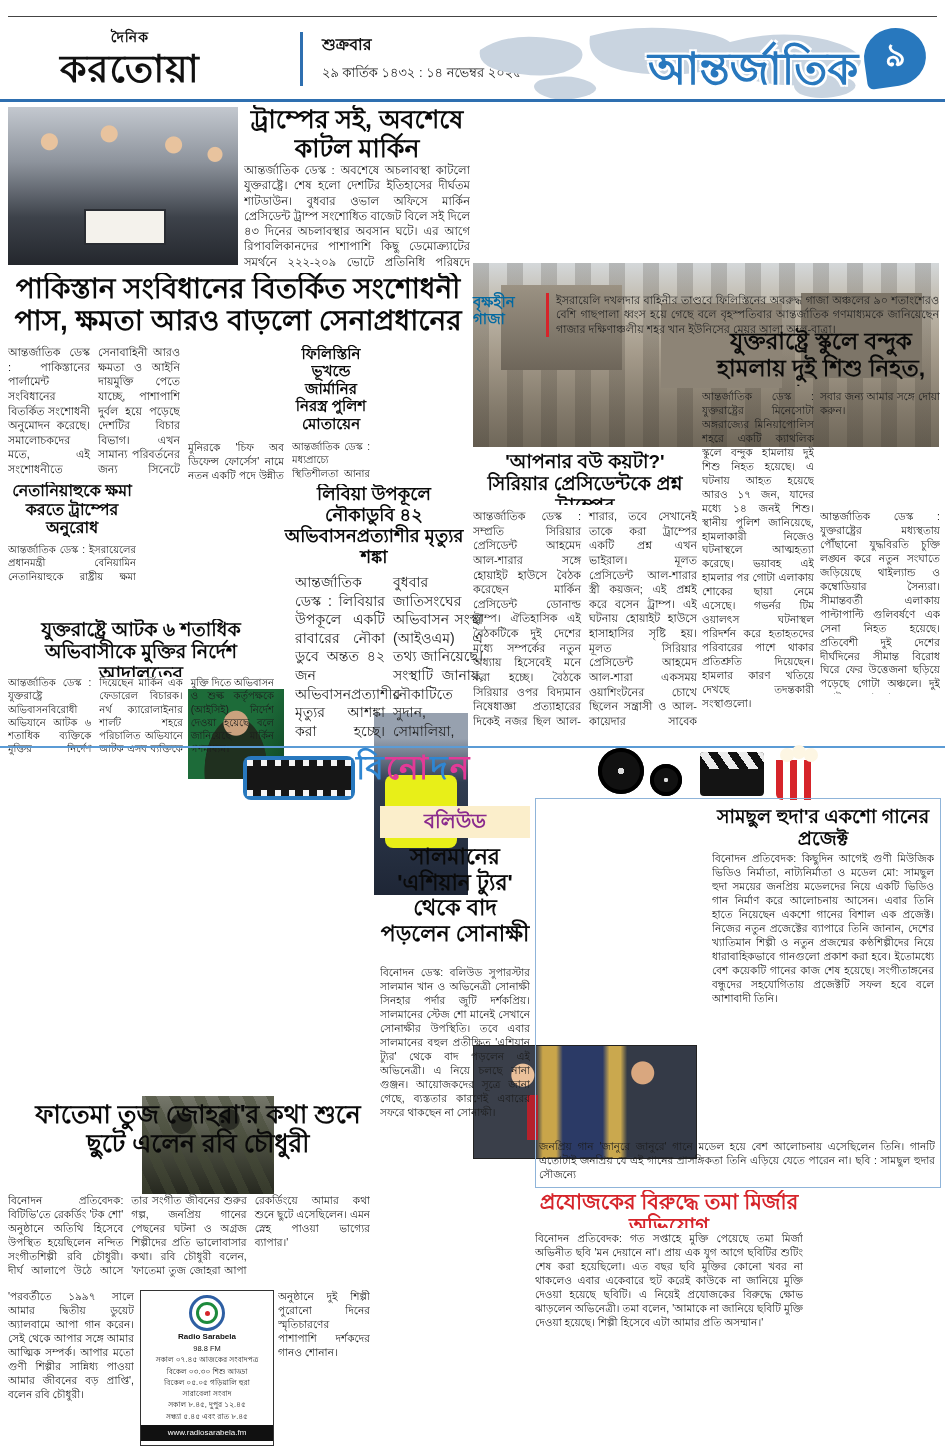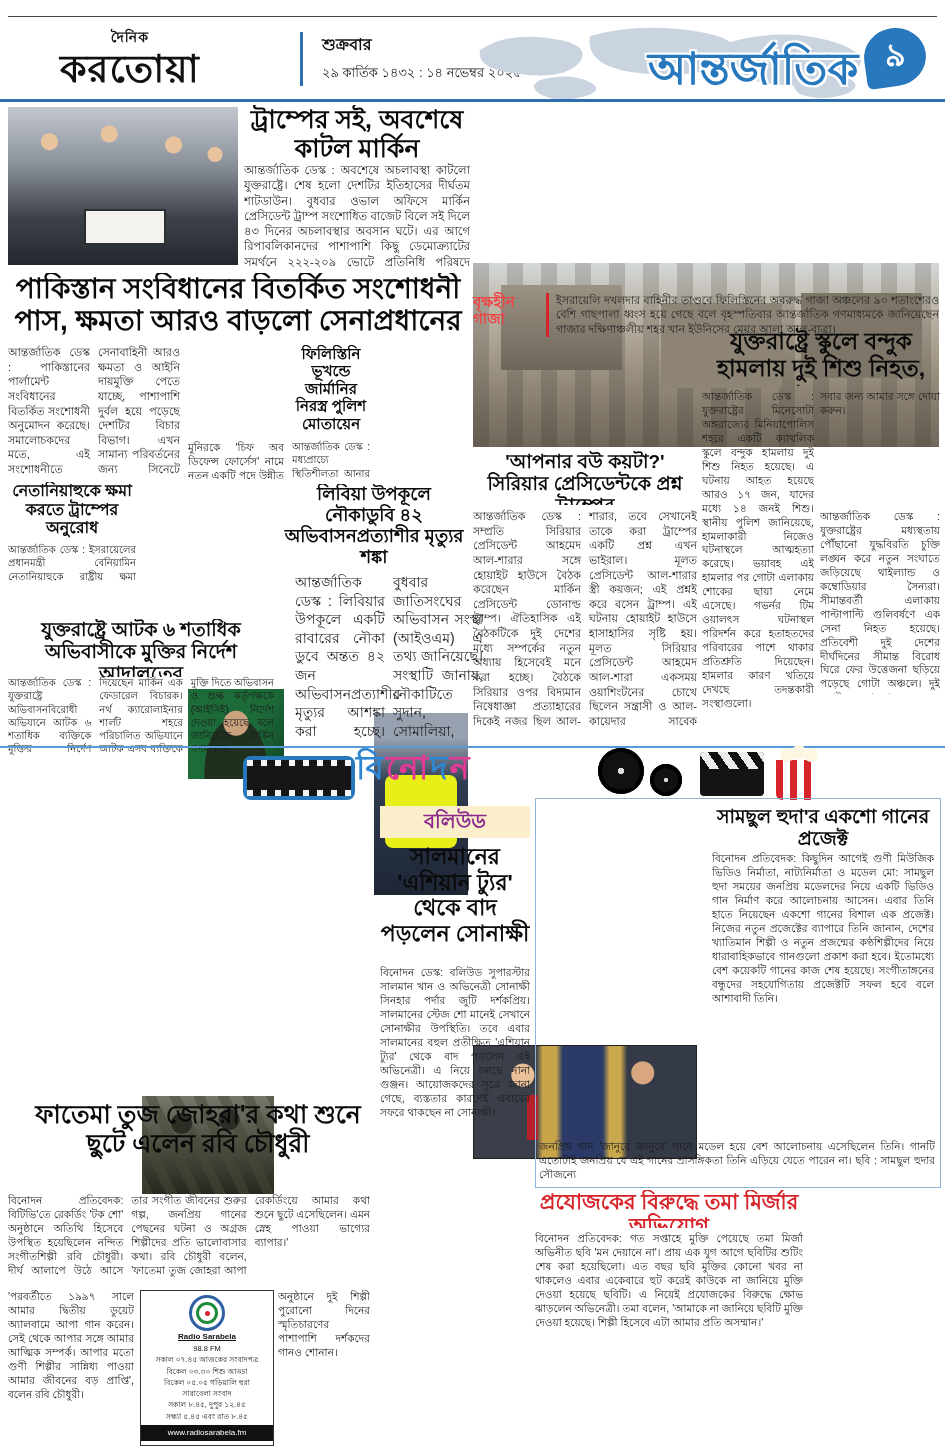--- a/index.html
+++ b/index.html
@@ -50,21 +50,21 @@
      radial-gradient(circle at 30% 28%, #2c2e26 0 10px, rgba(0,0,0,0) 11px),
      radial-gradient(circle at 66% 24%, #2c2e26 0 10px, rgba(0,0,0,0) 11px),
      repeating-linear-gradient(65deg, rgba(70,75,55,.5) 0 10px, rgba(0,0,0,0) 10px 22px),
      linear-gradient(180deg,#75776a 0%,#474a3d 55%,#26281f 100%);}
   #ph-syria{background:
      radial-gradient(circle at 22% 26%, #eac09a 0 11px, rgba(0,0,0,0) 12px),
      radial-gradient(circle at 76% 24%, #d9a77f 0 11px, rgba(0,0,0,0) 12px),
      linear-gradient(90deg,#3a3f4a 0 28%,#c9a54a 31% 37%,#2b3a66 40% 58%,#caa84e 61% 66%,#343a47 69% 100%);}
   #ph-syria:after{content:"";position:absolute;left:24%;top:44%;width:5%;height:40%;background:#b5212b;}
   
-  .cap-label{color:#ef4444;font-weight:bold;font-size:15px;line-height:1.15;text-align:left;}
+  .cap-label{color:#0369a1;font-weight:bold;font-size:15px;line-height:1.15;text-align:left;}
   .redbar{width:3px;background:#d6242a;}
   .cap-text{font-size:11px;line-height:1.3;text-align:justify;color:#222;}
   
   .ent-title{font-size:33px;font-weight:bold;letter-spacing:2px;}
   .c-blue{color:#2f86d2;} .c-pink{color:#e23a97;}
   .strip{background:#2878be;border-radius:8px;padding:4px;}
   .strip .inner{height:100%;background:
      repeating-linear-gradient(90deg,#f5f5f5 0 6px, rgba(0,0,0,0) 6px 14px) top/100% 6px no-repeat,
      repeating-linear-gradient(90deg,#f5f5f5 0 6px, rgba(0,0,0,0) 6px 14px) bottom/100% 6px no-repeat,
      #161616;}
@@ -79,21 +79,21 @@
   .bolly-label{background:#fbeecb;color:#8a2a8d;font-weight:bold;font-size:20px;
      display:flex;align-items:center;justify-content:center;}
   .red-hl{color:#d6242a;}
   
   .ad{border:1.5px solid #333;background:#fff;font-size:7.5px;line-height:1.5;text-align:center;overflow:hidden;}
   .ad .ring{width:30px;height:30px;border-radius:50%;border:3px solid #2e5fa3;margin:4px auto 0;
      display:flex;align-items:center;justify-content:center;}
   .ad .ring .r2{width:16px;height:16px;border-radius:50%;border:3px solid #1d8a3c;
      display:flex;align-items:center;justify-content:center;}
   .ad .ring .r3{width:5px;height:5px;border-radius:50%;background:#d6242a;}
-  .ad .name{font-weight:bold;font-size:8px;text-decoration:underline;}
+  .ad .name{font-weight:bold;font-size:8px;}
   .ad .web{background:#111;color:#fff;font-size:8px;padding:2px 0;margin-top:3px;}
   .huda-box{border:1px solid #8fb4d9;}
   .small{font-size:10.5px;}
 </style>
 </head>
 <body>
 
 <div class="page">
 
   <div class="abs hair" style="left:8px;top:16px;width:929px;"></div>

